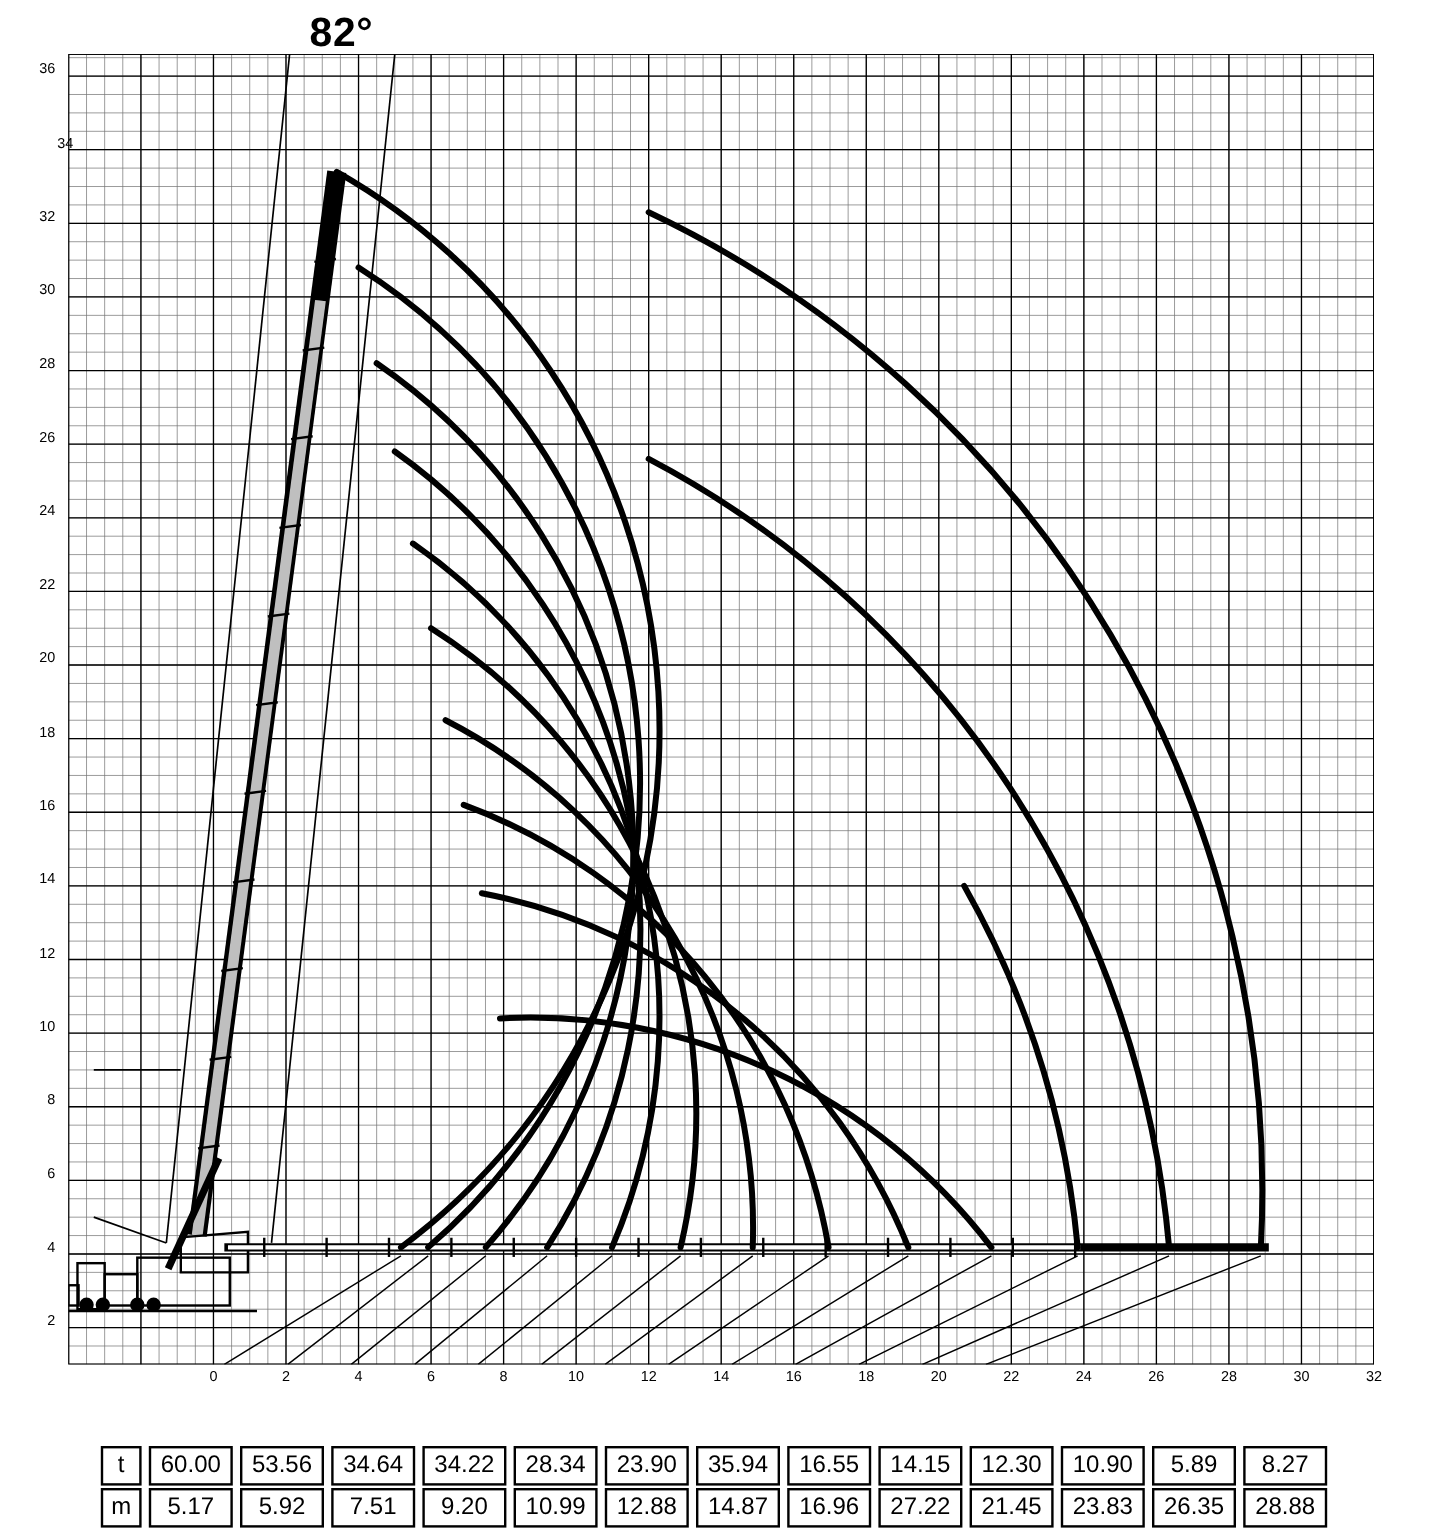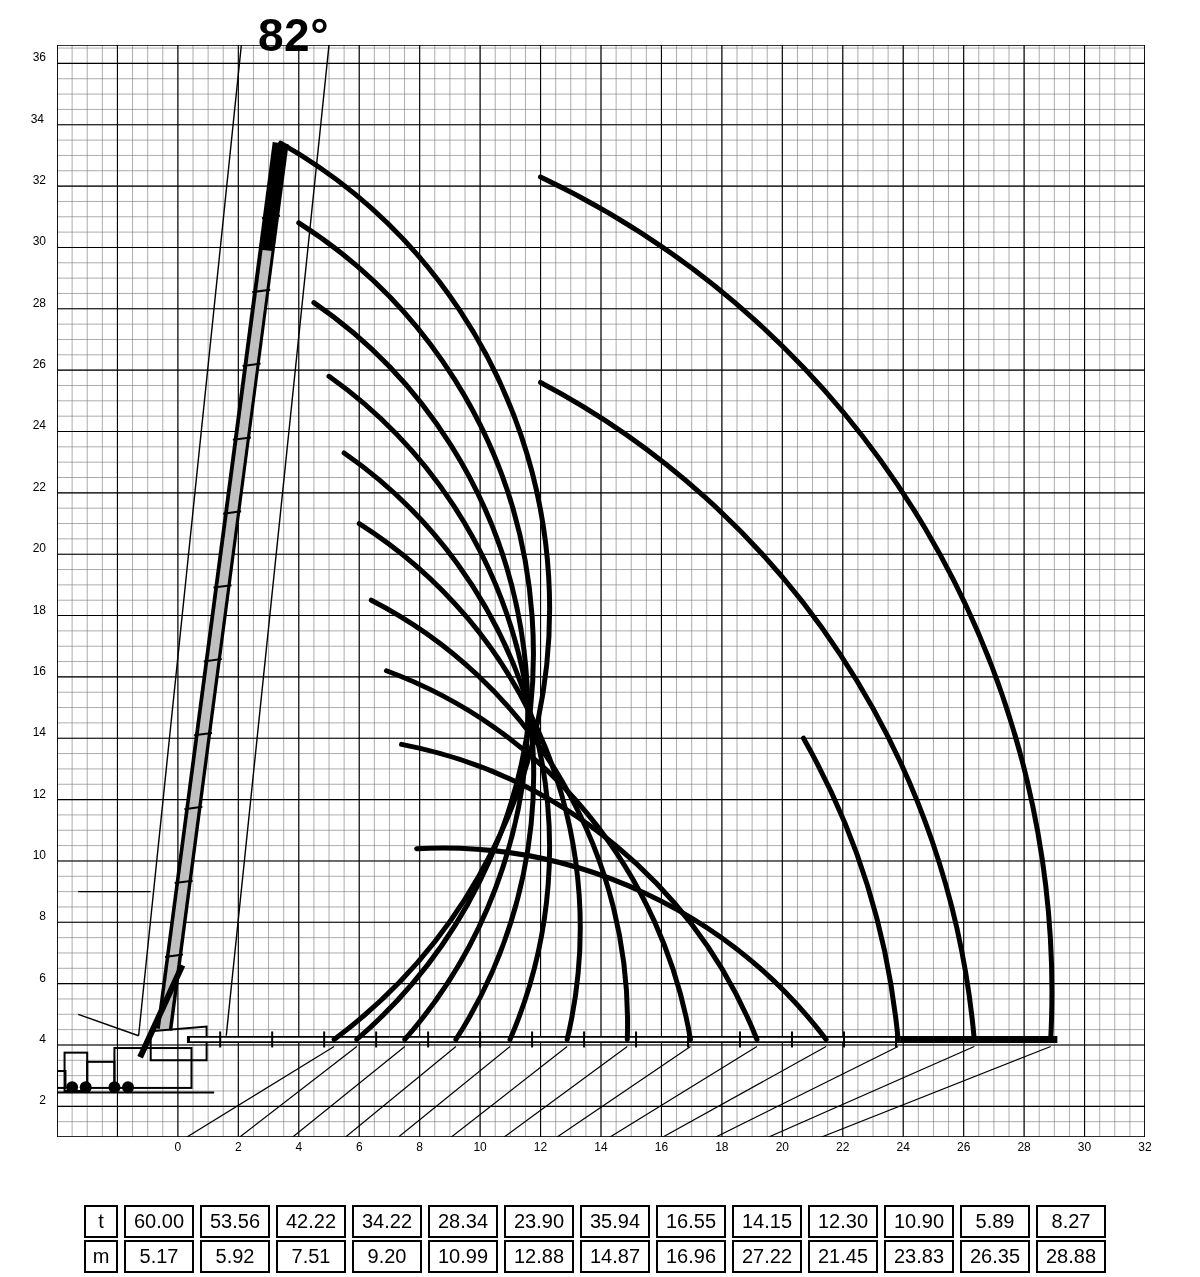--- a/index.html
+++ b/index.html
@@ -3,21 +3,21 @@
 <meta charset="utf-8">
 <style>
   html,body{margin:0;padding:0;background:#fff;}
   body{width:1200px;height:1277px;font-family:"Liberation Sans",sans-serif;color:#000;position:relative;overflow:hidden;}
 
   #stage{position:absolute;left:0;top:0;width:1200px;height:1277px;}
 
   .angle-label{
     position:absolute;
     left:258px; top:8px;
-    font-size:46px;
+    font-size:34px;
     font-weight:700;
     letter-spacing:0.5px;
   }
 
   
   #plot{
     position:absolute;
     left:57px; top:45px;
     width:1088px; height:1092px;
   }
@@ -337,21 +337,21 @@
           <line x1="769.1555555555555" y1="1001.5112359550561" x2="605.9555555555555" y2="1092"></line>
           <line x1="841.0844444444443" y1="1001.5112359550561" x2="658.8444444444445" y2="1092"></line>
           <line x1="917.2444444444444" y1="1001.5112359550561" x2="711.7333333333333" y2="1092"></line>
           <line x1="993.7066666666666" y1="1001.5112359550561" x2="764.6222222222223" y2="1092"></line>
         </g>
       </svg>
     </div>
 
   <div id="ticks-y">
       <div class="tick y" style="left: 2px; top: 50.4045px;">36</div>
-      <div class="tick y" style="left: 0; top: 111.753px;">34</div>
+      <div class="tick y" style="left: 17px; top: 111.753px;">34</div>
       <div class="tick y" style="left: 2px; top: 173.101px;">32</div>
       <div class="tick y" style="left: 2px; top: 234.449px;">30</div>
       <div class="tick y" style="left: 2px; top: 295.798px;">28</div>
       <div class="tick y" style="left: 2px; top: 357.146px;">26</div>
       <div class="tick y" style="left: 2px; top: 418.494px;">24</div>
       <div class="tick y" style="left: 2px; top: 479.843px;">22</div>
       <div class="tick y" style="left: 2px; top: 541.191px;">20</div>
       <div class="tick y" style="left: 2px; top: 602.539px;">18</div>
       <div class="tick y" style="left: 2px; top: 663.888px;">16</div>
       <div class="tick y" style="left: 2px; top: 725.236px;">14</div>
@@ -382,21 +382,21 @@
       <div class="tick x" style="left: 1125px; top: 1140px;">32</div>
     </div>
 
   <div id="table">
     <table class="vals">
       <tbody id="tbody">
           <tr>
             <td class="unit">t</td>
             <td class="val">60.00</td>
             <td class="val">53.56</td>
-            <td class="val">42.22</td>
+            <td class="val">34.64</td>
             <td class="val">34.22</td>
             <td class="val">28.34</td>
             <td class="val">23.90</td>
             <td class="val">35.94</td>
             <td class="val">16.55</td>
             <td class="val">14.15</td>
             <td class="val">12.30</td>
             <td class="val">10.90</td>
             <td class="val">5.89</td>
             <td class="val">8.27</td>

